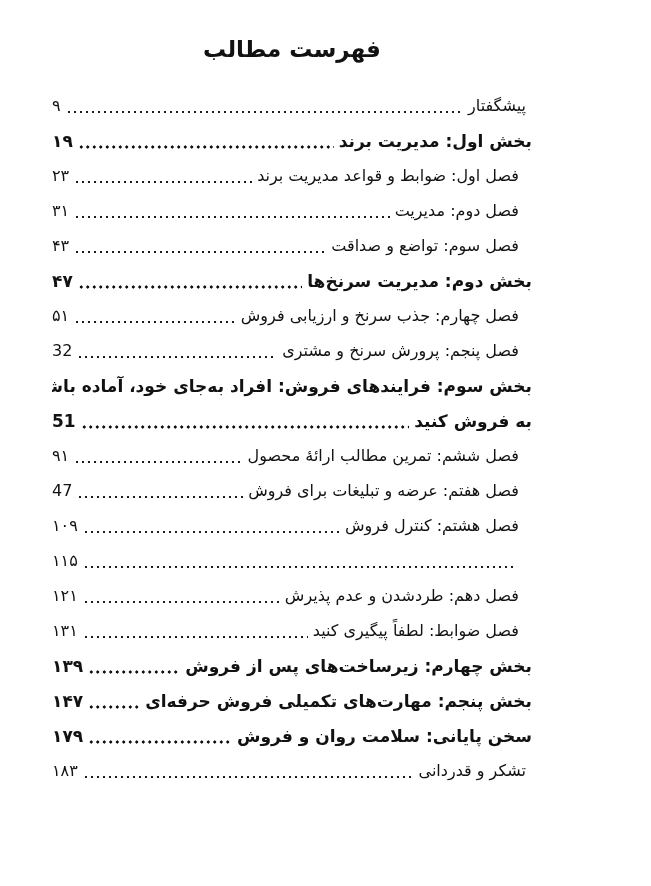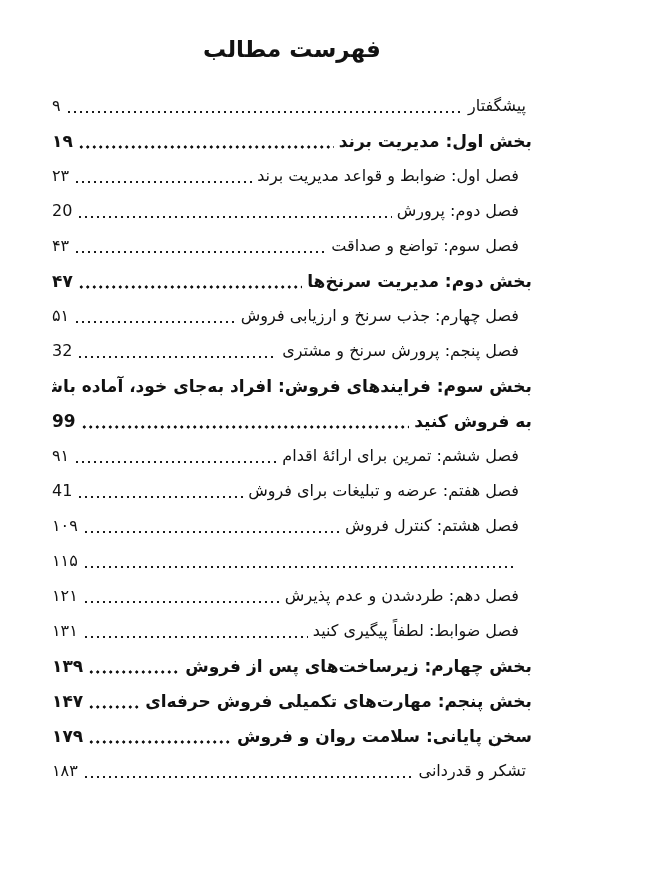--- a/index.html
+++ b/index.html
@@ -82,23 +82,23 @@
       <span class="n">۱۹</span>
     </div>
 
     <div class="row chapter">
       <span class="t">فصل اول: ضوابط و قواعد مدیریت برند</span>
       <span class="leader"></span>
       <span class="n">۲۳</span>
     </div>
 
     <div class="row chapter">
-      <span class="t">فصل دوم: پرورش</span>
+      <span class="t">فصل دوم: مدیریت</span>
       <span class="leader"></span>
-      <span class="n">20</span>
+      <span class="n">۳۱</span>
     </div>
 
     <div class="row chapter">
       <span class="t">فصل سوم: تواضع و صداقت</span>
       <span class="leader"></span>
       <span class="n">۴۳</span>
     </div>
 
     <div class="row section">
       <span class="t">بخش دوم: مدیریت سرنخ‌ها</span>
@@ -117,33 +117,33 @@
       <span class="leader"></span>
       <span class="n">32</span>
     </div>
 
     <div class="row section wrap-first">
       <span class="t">بخش سوم: فرایندهای فروش: افراد به‌جای خود، آماده باشید، حالا اقدام</span>
     </div>
     <div class="row section">
       <span class="t">به فروش کنید</span>
       <span class="leader"></span>
-      <span class="n">99</span>
+      <span class="n">51</span>
     </div>
 
     <div class="row chapter">
-      <span class="t">فصل ششم: تمرین برای ارائهٔ اقدام</span>
+      <span class="t">فصل ششم: تمرین مطالب ارائهٔ محصول</span>
       <span class="leader"></span>
       <span class="n">۹۱</span>
     </div>
 
     <div class="row chapter">
       <span class="t">فصل هفتم: عرضه و تبلیغات برای فروش</span>
       <span class="leader"></span>
-      <span class="n">41</span>
+      <span class="n">47</span>
     </div>
 
     <div class="row chapter">
       <span class="t">فصل هشتم: کنترل فروش</span>
       <span class="leader"></span>
       <span class="n">۱۰۹</span>
     </div>
 
     <div class="row chapter">
       <span class="leader"></span>

